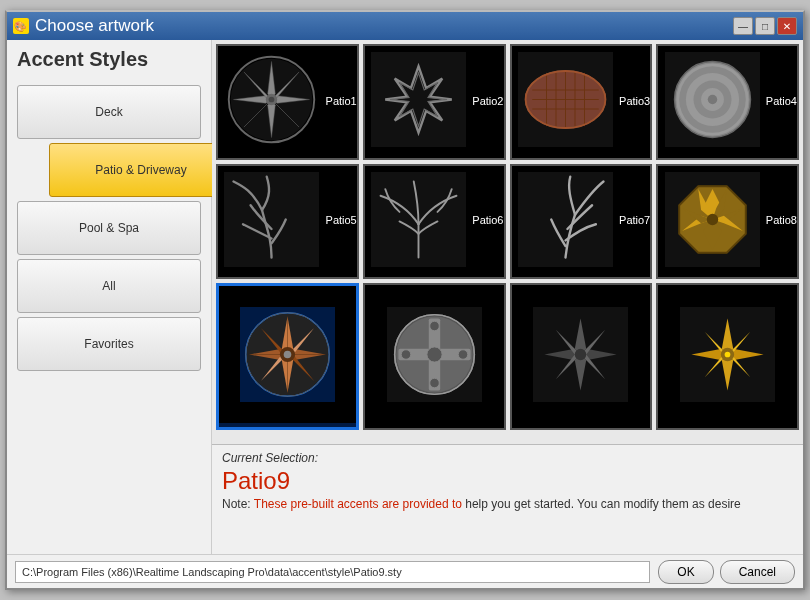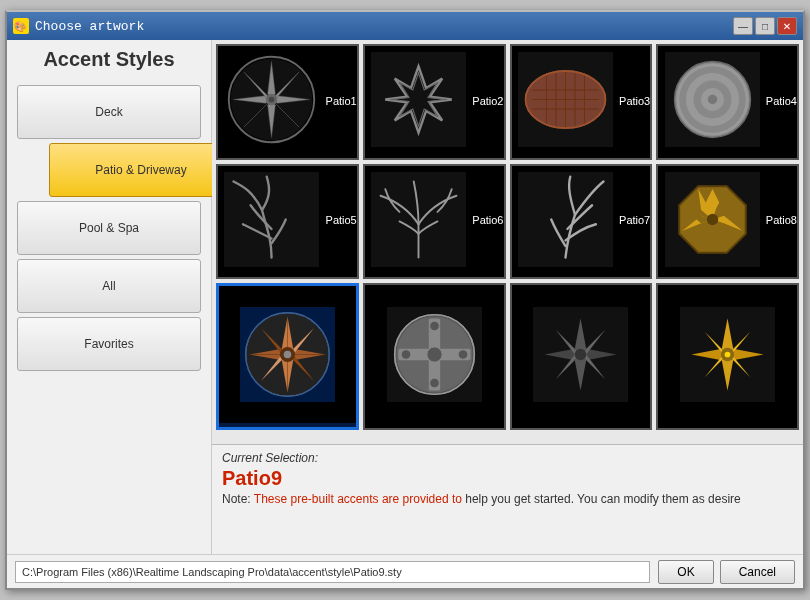--- a/index.html
+++ b/index.html
@@ -42,23 +42,22 @@
       width: 16px;
       height: 16px;
       background: #ffd700;
       border-radius: 2px;
       display: flex;
       align-items: center;
       justify-content: center;
       font-size: 10px;
     }
     .title-text {
-      font-size: 13px;
+      font-size: 17px;
       font-weight: normal;
-      font-family: Liberation Mono, monospace;
     }
     .title-buttons {
       display: flex;
       gap: 2px;
     }
     .title-btn {
       width: 20px;
       height: 18px;
       background: #d0d0d0;
       border: 1px solid #888;
@@ -85,21 +84,20 @@
       display: flex;
       flex-direction: column;
       gap: 4px;
     }
     .sidebar-title {
       font-size: 20px;
       font-weight: bold;
       color: #333;
       margin-bottom: 6px;
       padding-bottom: 4px;
-      text-align: center;
     }
     .sidebar-btn {
       width: 100%;
       padding: 19px 8px;
       background: linear-gradient(to bottom, #f8f8f8, #e0e0e0);
       border: 1px solid #aaa;
       border-radius: 3px;
       cursor: pointer;
       text-align: center;
       font-size: 12px;
@@ -162,23 +160,23 @@
       border-top: 1px solid #bbb;
       padding: 6px 10px 4px 10px;
       flex-shrink: 0;
     }
     .current-selection-label {
       font-style: italic;
       font-size: 12px;
       color: #333;
     }
     .current-selection-value {
-      font-size: 20px;
+      font-size: 24px;
       color: #cc2200;
-      font-weight: bold;
+      font-weight: normal;
       margin: 2px 0;
     }
     .note-text {
       font-size: 12px;
       color: #333;
     }
     .note-highlight {
       color: #cc2200;
     }
     .status-bar {
@@ -203,21 +201,21 @@
       align-items: center;
     }
     .status-buttons {
       display: flex;
       gap: 6px;
       margin-left: 8px;
     }
     .ok-btn, .cancel-btn {
       padding: 4px 18px;
       border: 1px solid #888;
-      border-radius: 2px;
+      border-radius: 11px;
       cursor: pointer;
       font-size: 12px;
       background: linear-gradient(to bottom, #f8f8f8, #ddd);
     }
 
     
     .grid-area::-webkit-scrollbar { width: 14px; }
     .grid-area::-webkit-scrollbar-track { background: #d0d0d0; }
     .grid-area::-webkit-scrollbar-thumb { background: #aaa; border: 1px solid #888; }
   </style>

